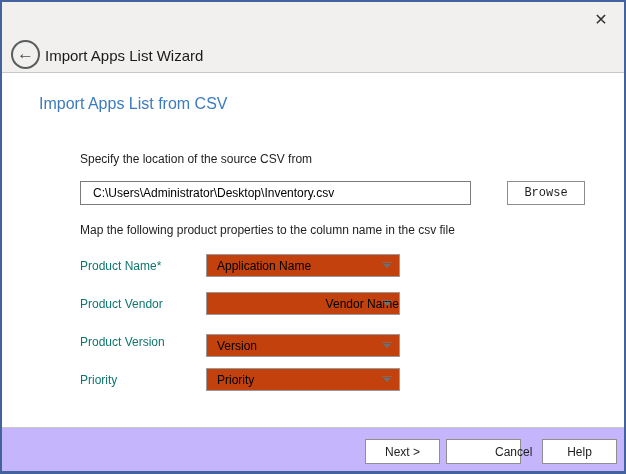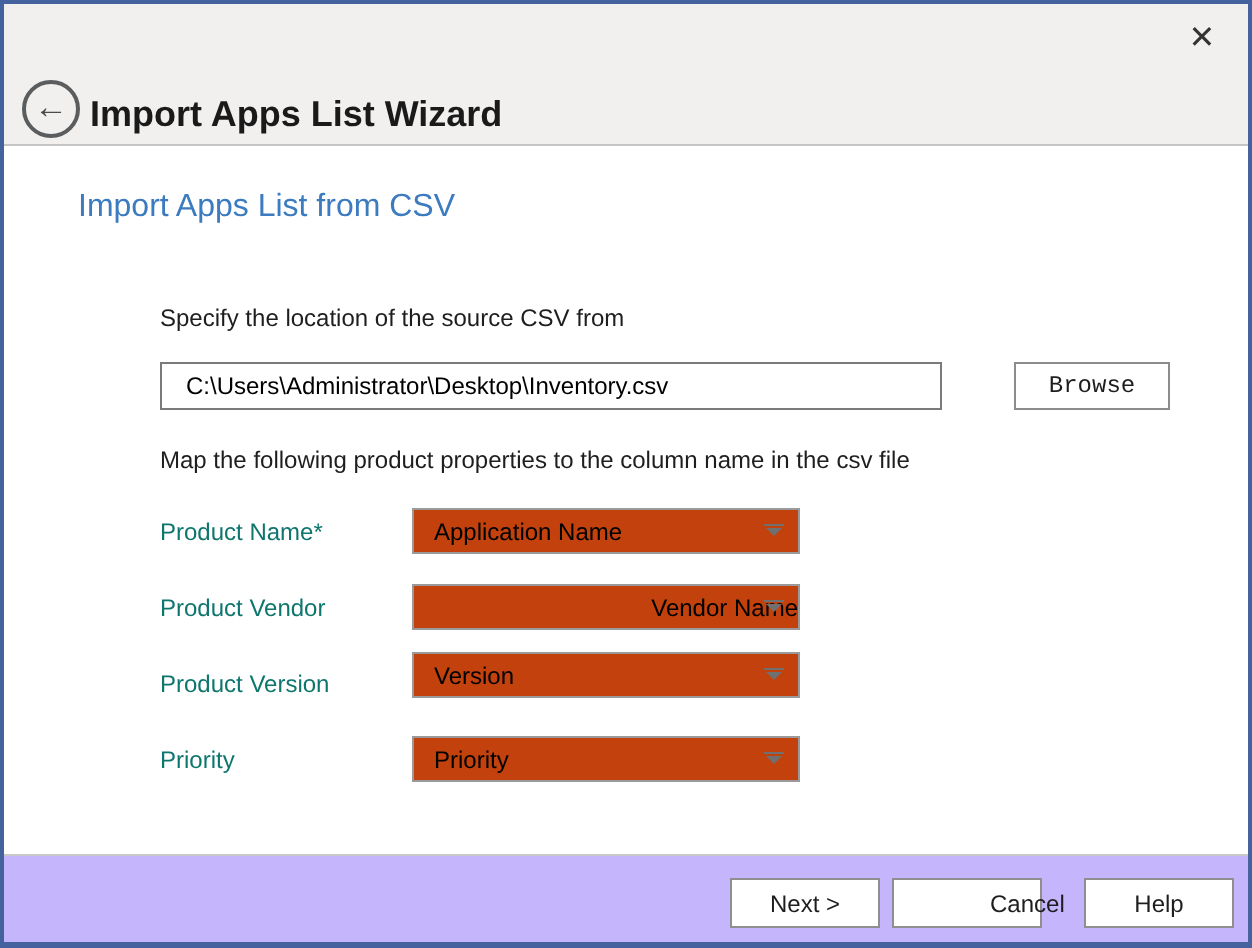--- a/index.html
+++ b/index.html
@@ -44,23 +44,22 @@
   }
   .back-arrow {
     color: #4a4b4d;
     font-size: 17px;
     line-height: 1;
     margin-top: -2px;
   }
   .wizard-title {
     position: absolute;
     left: 43px; top: 45px;
-    font-size: 18px;
+    font-size: 15px;
     color: #1a1a1a;
-    font-weight: bold;
   }
 
   
   .page-heading {
     position: absolute;
     left: 37px; top: 93px;
     font-size: 16px;
     color: #3c7bbf;
   }
   .field-label {
@@ -124,21 +123,21 @@
   .combo-arrow::before {
     content: "";
     position: absolute;
     left: -5px; top: -6px;
     width: 10px; height: 1px;
     background: #707070;
   }
 
   .row1-label { top: 257px; } .row1-combo { top: 252px; }
   .row2-label { top: 295px; } .row2-combo { top: 290px; justify-content: flex-end; }
-  .row3-label { top: 333px; } .row3-combo { top: 324px; }
+  .row3-label { top: 333px; } .row3-combo { top: 332px; }
   .row4-label { top: 371px; } .row4-combo { top: 366px; }
 
   
   .footer {
     position: absolute;
     left: 0; right: 0; bottom: 0;
     height: 44px;
     background: #c4b5fd;
     border-top: 1px solid #c8c8c8;
   }

